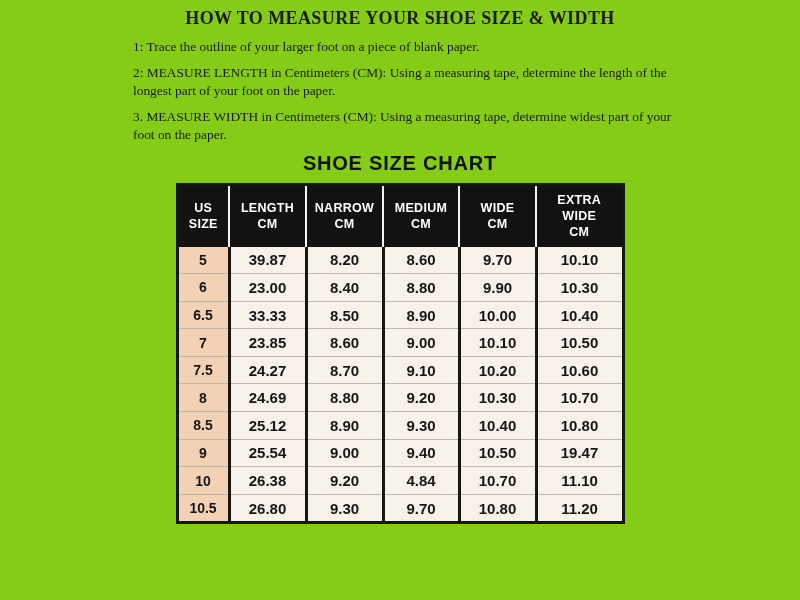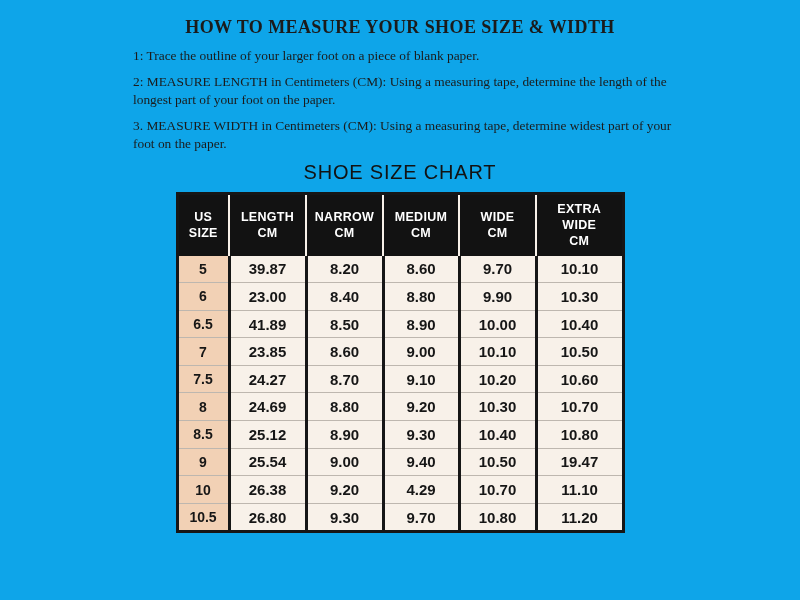--- a/index.html
+++ b/index.html
@@ -8,41 +8,41 @@
     --size-col-bg:#f2d1b5;
     --cell-bg:#f8f1e9;
     --border-color:#161616;
     --row-line:#beb7af;
     --text-color:#1a1a1a;
   }
   html,body{margin:0;padding:0;background:#ffffff;}
   body{width:800px;height:600px;overflow:hidden;}
   .page{
     width:800px;height:600px;box-sizing:border-box;
-    background:#0ea5e9;color:var(--text-color);
-    padding-top:17px;
+    background:#84cc16;color:var(--text-color);
+    padding-top:8px;
     font-family:"Liberation Serif", serif;
   }
   .main-title{
     margin:0;text-align:center;
     font-family:"Liberation Serif", serif;
     font-weight:bold;font-size:18px;letter-spacing:0.4px;
     color:#1b1b1b;
   }
   .instructions{
     margin:9px 0 0 125px;
     width:556px;
     font-size:13.4px;line-height:1.34;
     color:#1b1b1b;
   }
   .instructions p{margin:8px;}
   .chart-heading{
     margin:7px 0 8px 0;text-align:center;
     font-family:"Liberation Sans", sans-serif;
-    font-weight:normal;font-size:20px;letter-spacing:0.8px;
+    font-weight:bold;font-size:20px;letter-spacing:0.8px;
     color:#121212;
   }
   table.size-chart{
     margin:0 auto;border-collapse:collapse;
     border:3px solid var(--border-color);
     font-family:"Liberation Sans", sans-serif;
     table-layout:fixed;
   }
   .size-chart col.c-size{width:52px;}
   .size-chart col.c-length{width:77px;}
@@ -115,21 +115,21 @@
         <tr>
           <td>6</td>
           <td>23.00</td>
           <td>8.40</td>
           <td>8.80</td>
           <td>9.90</td>
           <td>10.30</td>
         </tr>
         <tr>
           <td>6.5</td>
-          <td>41.89</td>
+          <td>33.33</td>
           <td>8.50</td>
           <td>8.90</td>
           <td>10.00</td>
           <td>10.40</td>
         </tr>
         <tr>
           <td>7</td>
           <td>23.85</td>
           <td>8.60</td>
           <td>9.00</td>
@@ -165,21 +165,21 @@
           <td>25.54</td>
           <td>9.00</td>
           <td>9.40</td>
           <td>10.50</td>
           <td>19.47</td>
         </tr>
         <tr>
           <td>10</td>
           <td>26.38</td>
           <td>9.20</td>
-          <td>4.29</td>
+          <td>4.84</td>
           <td>10.70</td>
           <td>11.10</td>
         </tr>
         <tr>
           <td>10.5</td>
           <td>26.80</td>
           <td>9.30</td>
           <td>9.70</td>
           <td>10.80</td>
           <td>11.20</td>

